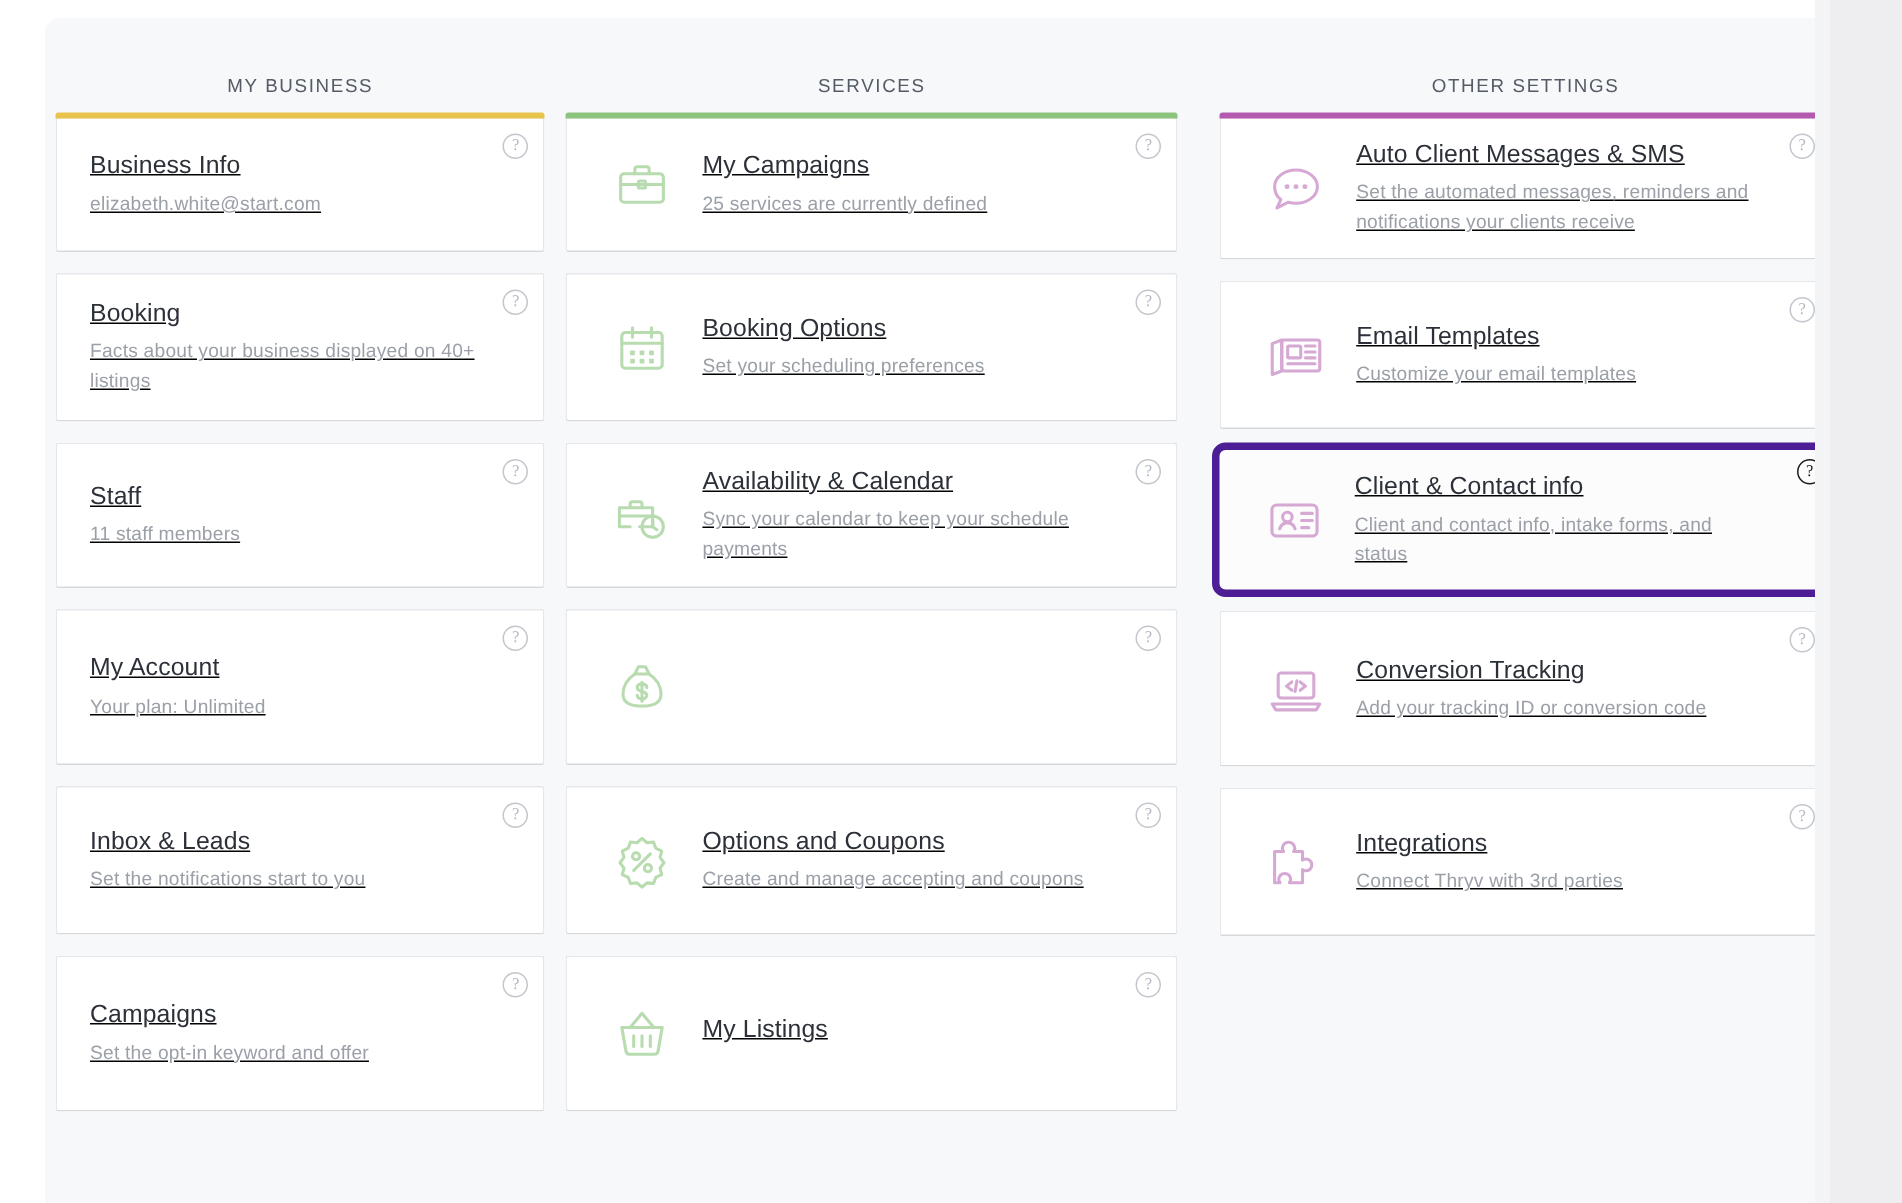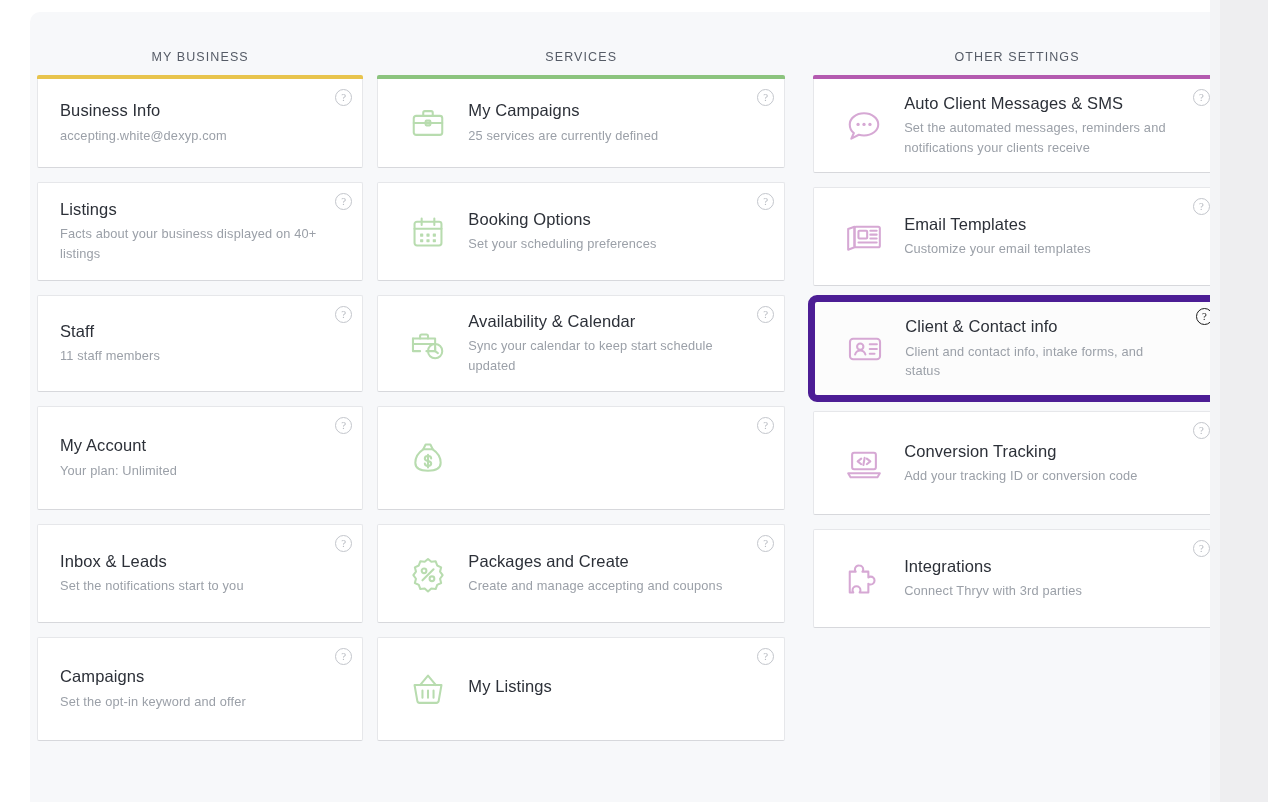--- a/index.html
+++ b/index.html
@@ -88,20 +88,21 @@
     display: flex;
     align-items: center;
     justify-content: center;
     margin-left: 22px;
   }
   .card-icon svg { display: block; }
 
   .card-body {
     flex: 1 1 auto;
     padding: 14px 42px 14px 0;
+    text-decoration: underline;
   }
   .col-business .card-body { padding-left: 22px; }
   .col-services .card-body,
   .col-other .card-body { padding-left: 12px; }
 
   .card-title {
     font-size: 16.5px;
     color: #2c3038;
     font-weight: 400;
     line-height: 1.3;
@@ -127,21 +128,21 @@
     color: #b4b8bf;
     font-size: 11px;
     line-height: 14px;
     text-align: center;
     font-family: "Liberation Serif", serif;
     cursor: pointer;
   }
 
   
   .card.highlighted {
-    border: 7px solid #4c1d95;
+    border: 5px solid #4c1d95;
     border-radius: 9px;
     background: #fcfcfc;
     margin: -5px -5px 9px -5px;
     align-items: center;
   }
   .card.highlighted .help-icon {
     border-color: #1c1c1c;
     color: #1c1c1c;
     top: 6px;
     right: 6px;
@@ -157,27 +158,27 @@
 <body>
 
 <div id="app">
   <div class="columns" id="columns-root">
       <div class="column col-business">
         <div class="col-header">MY BUSINESS</div>
         <div class="card h-1">
           <div class="accent" style="background: rgb(232, 196, 77);"></div>
           <div class="card-body">
             <div class="card-title">Business Info</div>
-            <div class="card-sub">accepting.white@dexyp.com</div>
-          </div>
-          <div class="help-icon">?</div>
-        </div>
-        <div class="card h-2">
-          <div class="card-body">
-            <div class="card-title">Listings</div>
+            <div class="card-sub">elizabeth.white@start.com</div>
+          </div>
+          <div class="help-icon">?</div>
+        </div>
+        <div class="card h-2">
+          <div class="card-body">
+            <div class="card-title">Booking</div>
             <div class="card-sub">Facts about your business displayed on 40+ listings</div>
           </div>
           <div class="help-icon">?</div>
         </div>
         <div class="card h-3">
           <div class="card-body">
             <div class="card-title">Staff</div>
             <div class="card-sub">11 staff members</div>
           </div>
           <div class="help-icon">?</div>
@@ -248,21 +249,21 @@
               <path d="M5 17h28v16H22"></path>
               <path d="M5 17v16h9"></path>
               <path d="M14 17v-3a2 2 0 0 1 2-2h6a2 2 0 0 1 2 2v3"></path>
               <path d="M5 24h28"></path>
               <circle cx="33" cy="33" r="9"></circle>
               <path d="M33 28v5l3.5 2.5"></path>
             </svg>
           </div>
           <div class="card-body">
             <div class="card-title">Availability &amp; Calendar</div>
-            <div class="card-sub">Sync your calendar to keep start schedule updated</div>
+            <div class="card-sub">Sync your calendar to keep your schedule payments</div>
           </div>
           <div class="help-icon">?</div>
         </div>
         <div class="card h-tall">
           <div class="card-icon">
             <svg width="38" height="38" viewBox="0 0 48 48" fill="none" stroke="#b8dcaf" stroke-width="2.6" stroke-linecap="round" stroke-linejoin="round">
               <path d="M18 13h12l-3-6h-6l-3 6z"></path>
               <path d="M18 13c-6 4-10 10-10 17 0 6 5 10 16 10s16-4 16-10c0-7-4-13-10-17"></path>
               <path d="M24 20v16"></path>
               <path d="M28 24.5c0-2-1.8-3-4-3s-4 1-4 3 1.8 2.8 4 3.3 4 1.3 4 3.2-1.8 3-4 3-4-1-4-3"></path>
@@ -273,21 +274,21 @@
         <div class="card h-2">
           <div class="card-icon">
             <svg width="38" height="38" viewBox="0 0 48 48" fill="none" stroke="#b8dcaf" stroke-width="2.6" stroke-linecap="round" stroke-linejoin="round">
               <path d="M24 5l4.2 3.6 5.5-.6 1.9 5.2 5 2.4-1.4 5.4 3.3 4.5-3.3 4.5 1.4 5.4-5 2.4-1.9 5.2-5.5-.6L24 46l-4.2-3.6-5.5.6-1.9-5.2-5-2.4 1.4-5.4L5.5 25.5l3.3-4.5-1.4-5.4 5-2.4 1.9-5.2 5.5.6L24 5z"></path>
               <circle cx="19" cy="20" r="3"></circle>
               <circle cx="29" cy="30" r="3"></circle>
               <path d="M31 18L17 32"></path>
             </svg>
           </div>
           <div class="card-body">
-            <div class="card-title">Packages and Create</div>
+            <div class="card-title">Options and Coupons</div>
             <div class="card-sub">Create and manage accepting and coupons</div>
           </div>
           <div class="help-icon">?</div>
         </div>
         <div class="card h-tall">
           <div class="card-icon">
             <svg width="38" height="38" viewBox="0 0 48 48" fill="none" stroke="#b8dcaf" stroke-width="2.6" stroke-linecap="round" stroke-linejoin="round">
               <path d="M7 19h34l-3.5 20a3 3 0 0 1-3 2.5H13.5a3 3 0 0 1-3-2.5L7 19z"></path>
               <path d="M14 19L24 7l10 12"></path>
               <path d="M17 26v9M24 26v9M31 26v9"></path>

